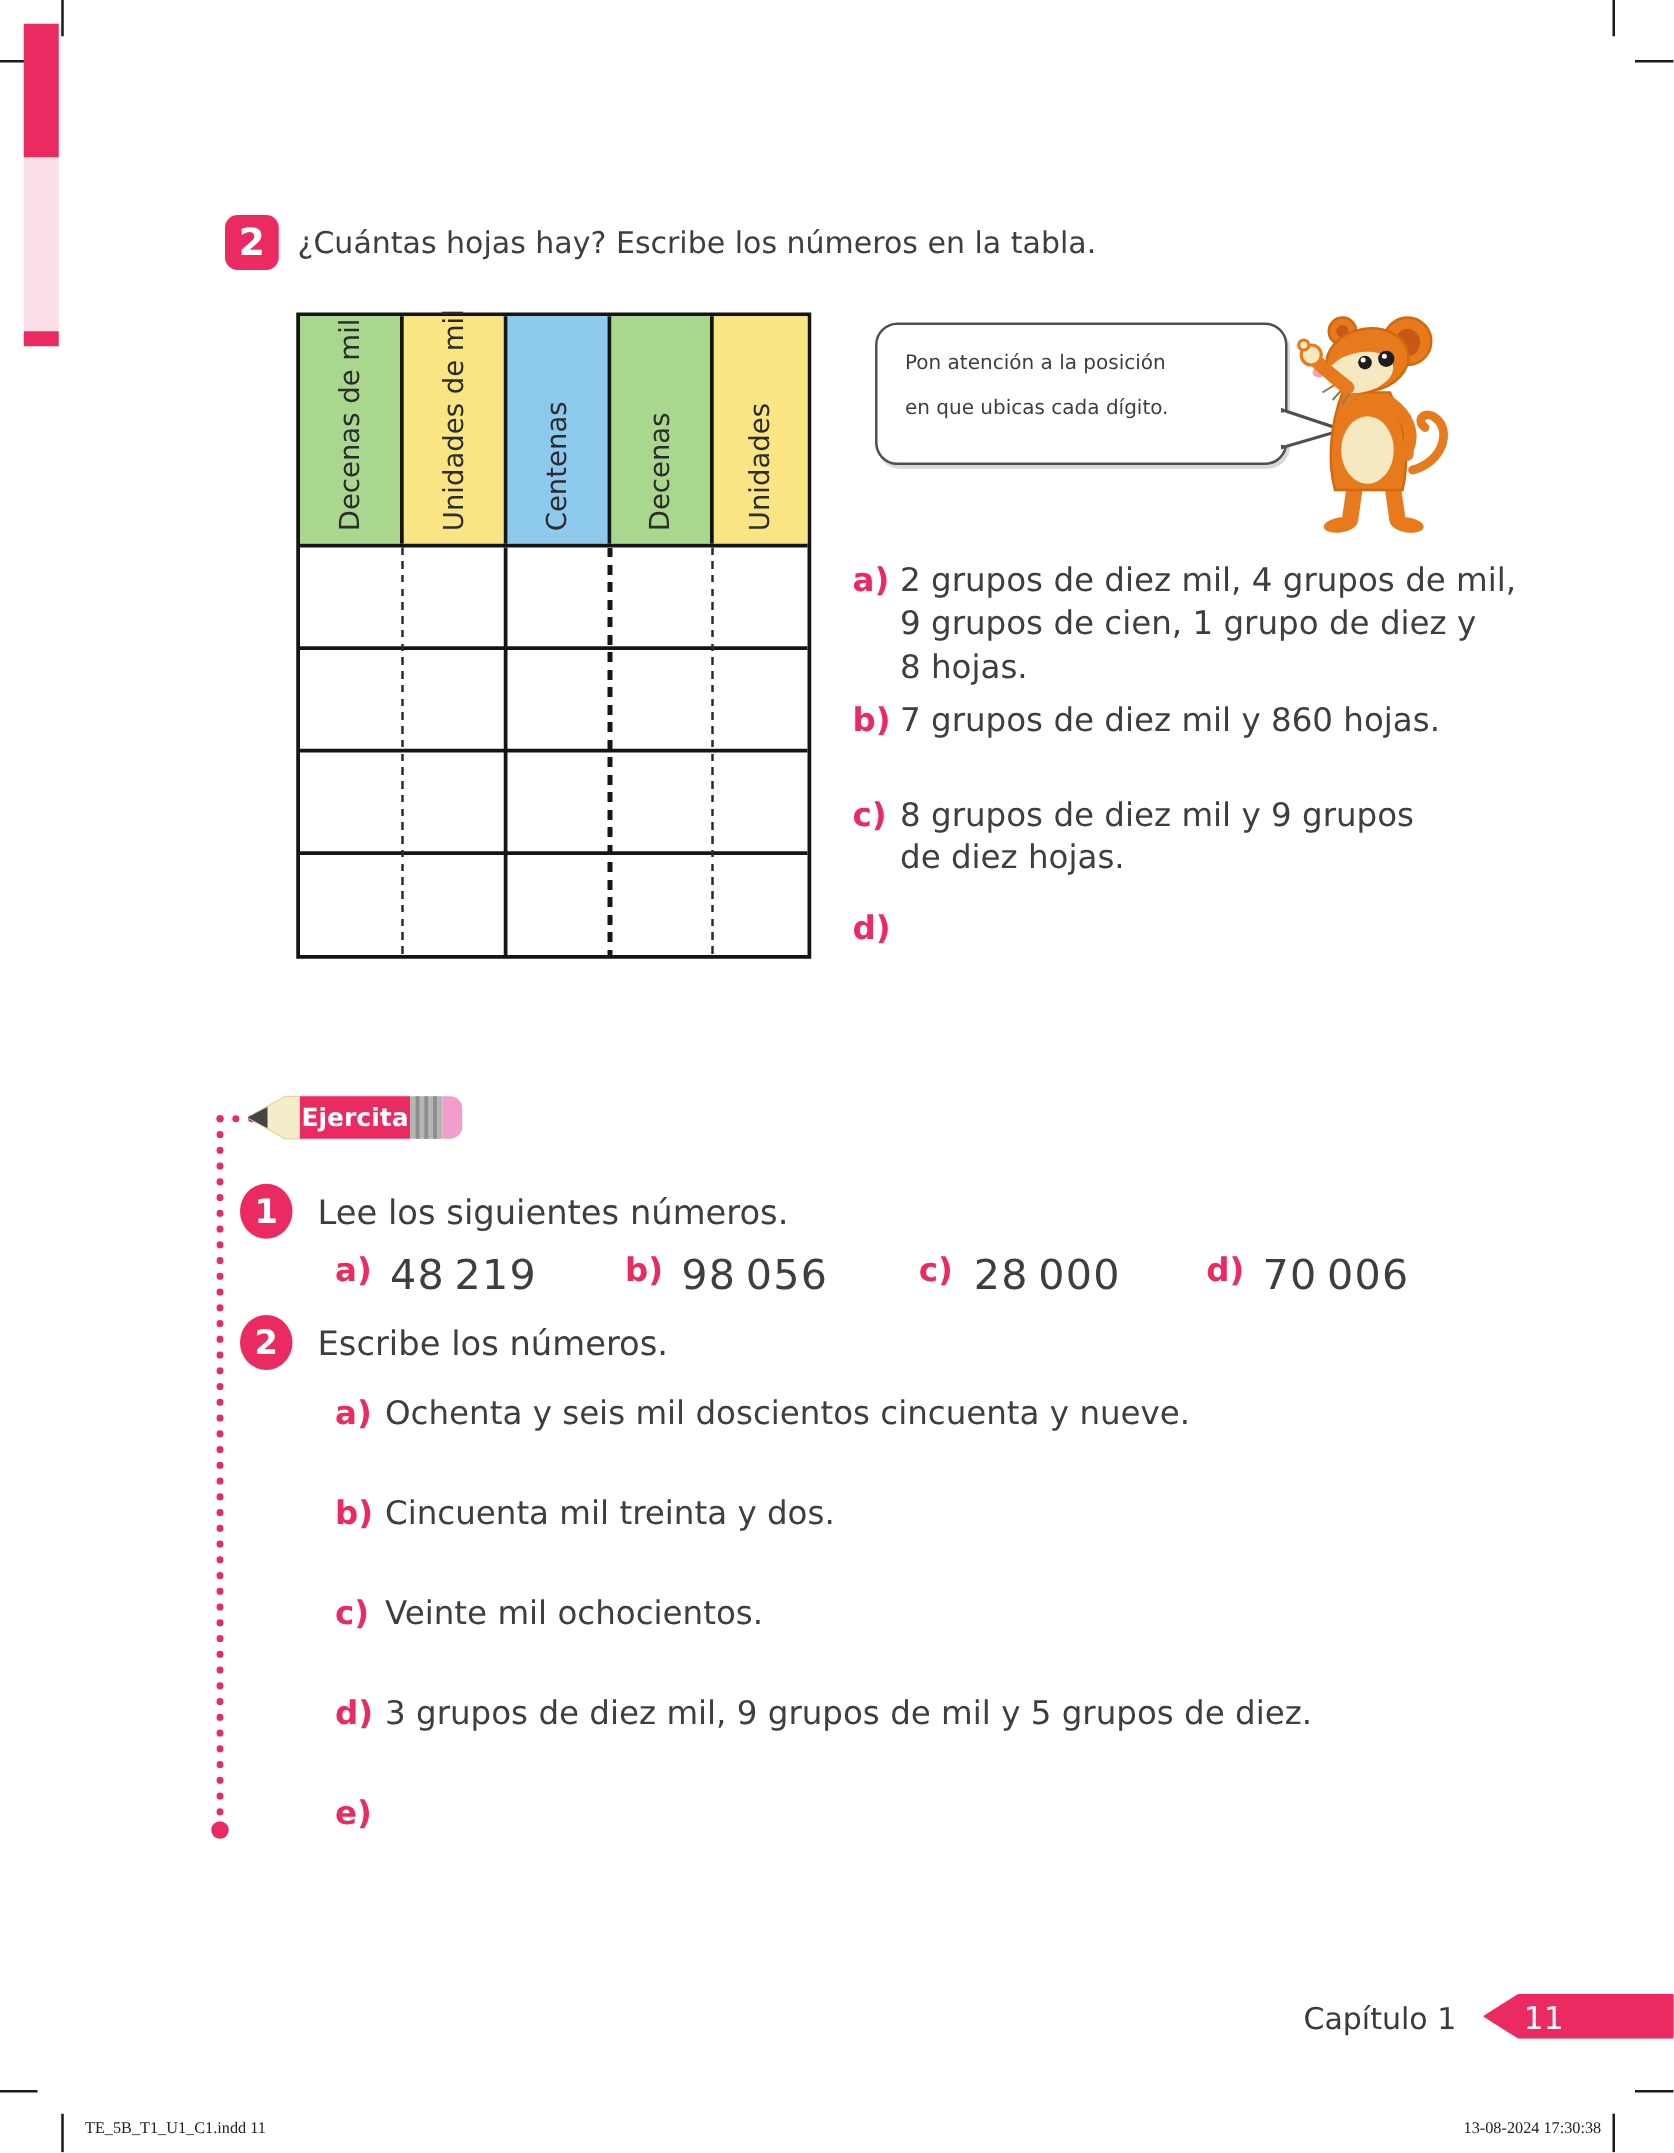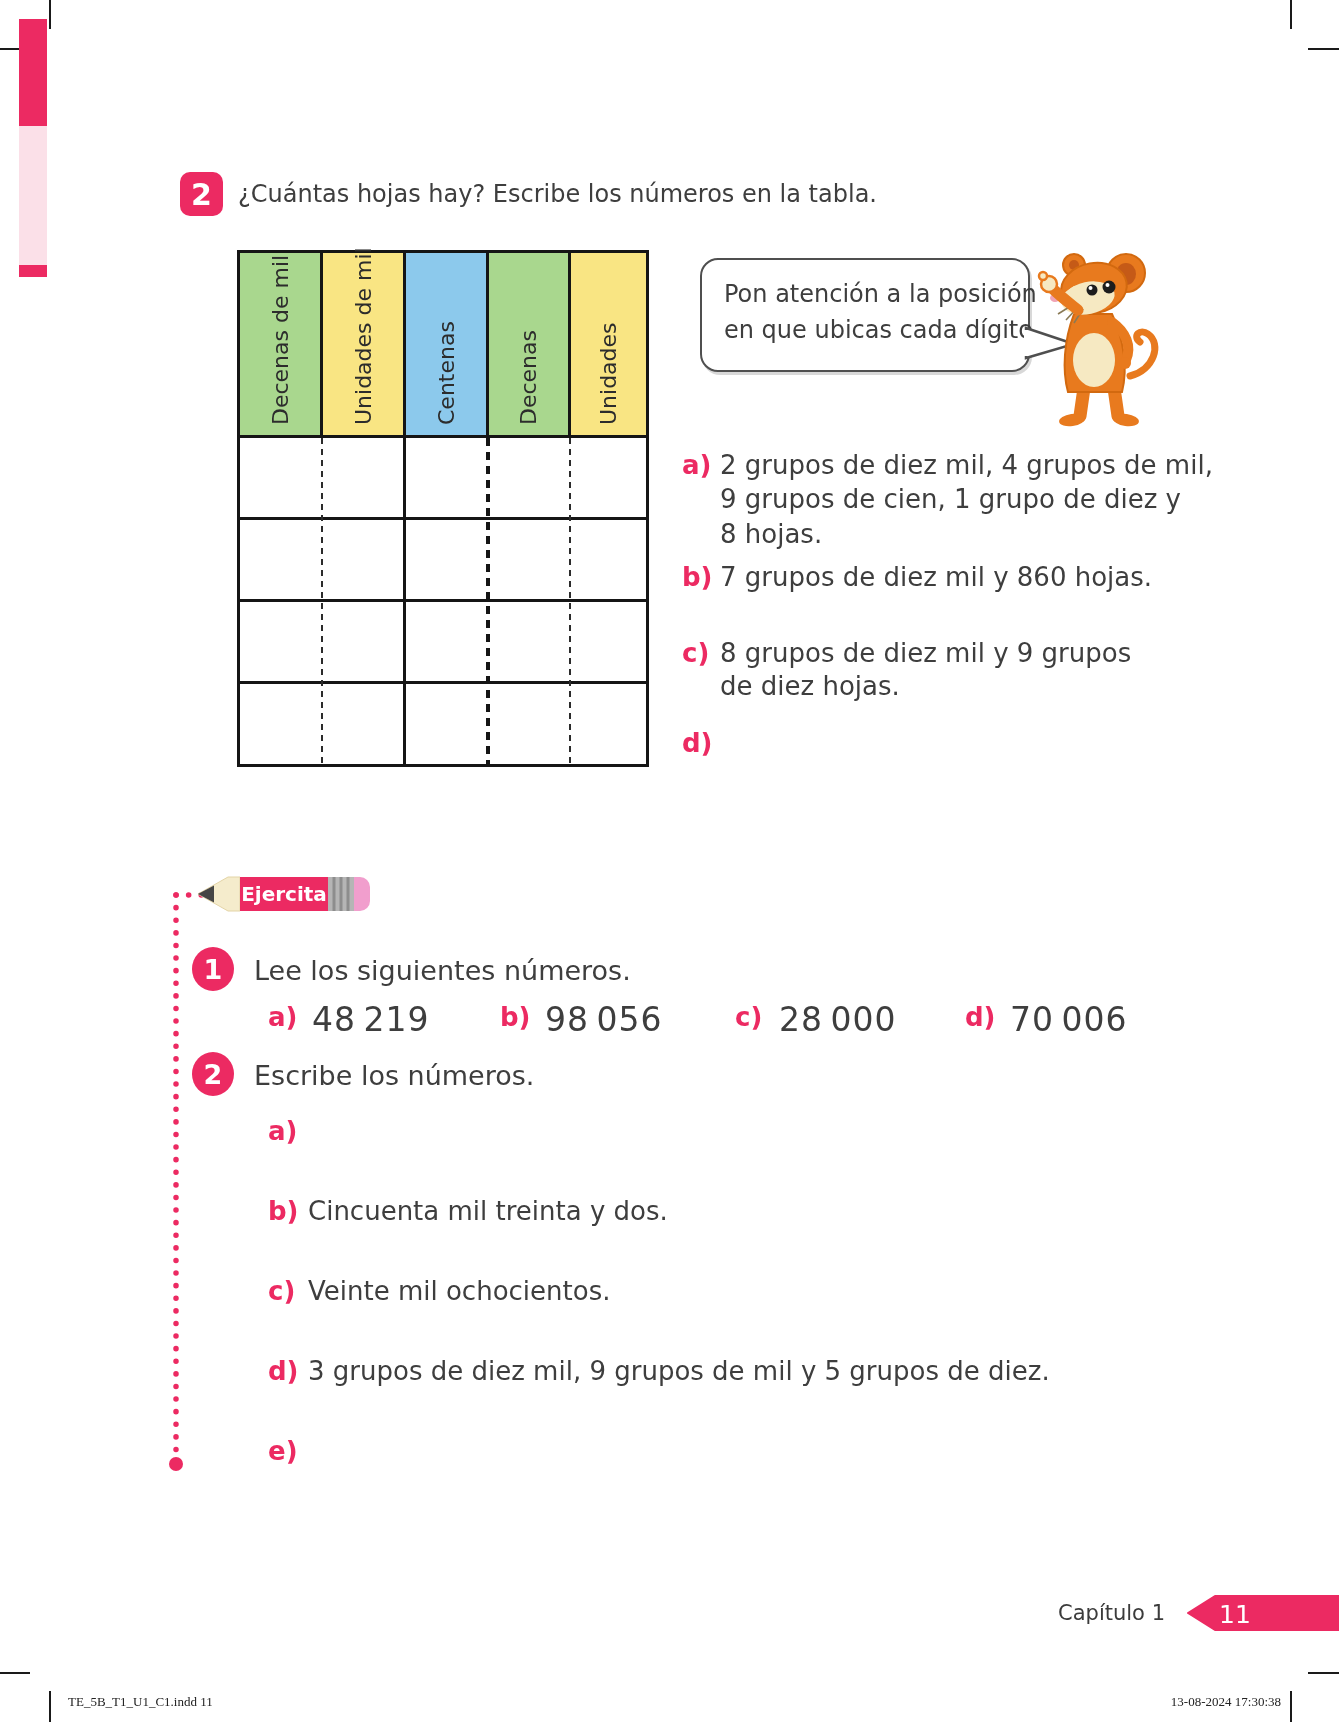--- a/index.html
+++ b/index.html
@@ -25,24 +25,24 @@
   .vtext{writing-mode:vertical-rl;transform:rotate(180deg);font-size:22px;color:#2c2c2c;
          padding-top:10px;white-space:nowrap;}
   .sep-solid{position:absolute;background:#151515;}
   .dash-thin{position:absolute;width:2px;
      background:repeating-linear-gradient(to bottom,#2b2b2b 0 6px,transparent 6px 11px);}
   .dash-thick{position:absolute;width:3.5px;
      background:repeating-linear-gradient(to bottom,#151515 0 8px,transparent 8px 14px);}
   
   .bubble{position:absolute;left:700px;top:258px;width:330px;height:114px;background:#fff;
           border:2.5px solid #4f4f4f;border-radius:18px;box-shadow:2px 3px 0 #d8d8d8;box-sizing:border-box;}
-  .bubble .l{position:absolute;left:22px;font-size:24px;color:#3e3e3e;white-space:nowrap;}
+  .bubble .l{position:absolute;left:22px;font-size:16px;color:#3e3e3e;white-space:nowrap;}
   
   .chapter{position:absolute;left:950px;top:1601px;width:215px;text-align:right;
-           font-size:21px;color:#3b3b3b;}
+           font-size:24px;color:#3b3b3b;}
   .pagenum{position:absolute;left:1195px;top:1600px;width:80px;text-align:center;
            color:#fff;font-size:25px;font-weight:normal;}
   .printtxt{position:absolute;font-family:"Liberation Serif",serif;font-size:13px;color:#222;
             white-space:nowrap;}
 </style>
 </head>
 <body>
 
 <div class="page">
 
@@ -189,20 +189,21 @@
   <div class="txt num" style="left:779px;top:1000px">28 000</div>
   <div class="plabel" style="left:965px;top:1002px">d)</div>
   <div class="txt num" style="left:1010px;top:1000px">70 006</div>
 
   <div class="badge-ci" style="left:192px;top:1052px;width:42px;height:44px">
     <span>2</span>
   </div>
   <div class="txt" style="left:254px;top:1060px;font-size:27px">Escribe los números.</div>
 
   <div class="plabel" style="left:268px;top:1116px">a)</div>
+  <div class="txt" style="left:308px;top:1116px">Ochenta y seis mil doscientos cincuenta y nueve.</div>
   <div class="plabel" style="left:268px;top:1196px">b)</div>
   <div class="txt" style="left:308px;top:1196px">Cincuenta mil treinta y dos.</div>
   <div class="plabel" style="left:268px;top:1276px">c)</div>
   <div class="txt" style="left:308px;top:1276px">Veinte mil ochocientos.</div>
   <div class="plabel" style="left:268px;top:1356px">d)</div>
   <div class="txt" style="left:308px;top:1356px">3 grupos de diez mil, 9 grupos de mil y 5 grupos de diez.</div>
   <div class="plabel" style="left:268px;top:1436px">e)</div>
 
   <div class="chapter">Capítulo 1</div>
   <svg class="abs" style="left:1185px;top:1595px" width="154" height="36">

